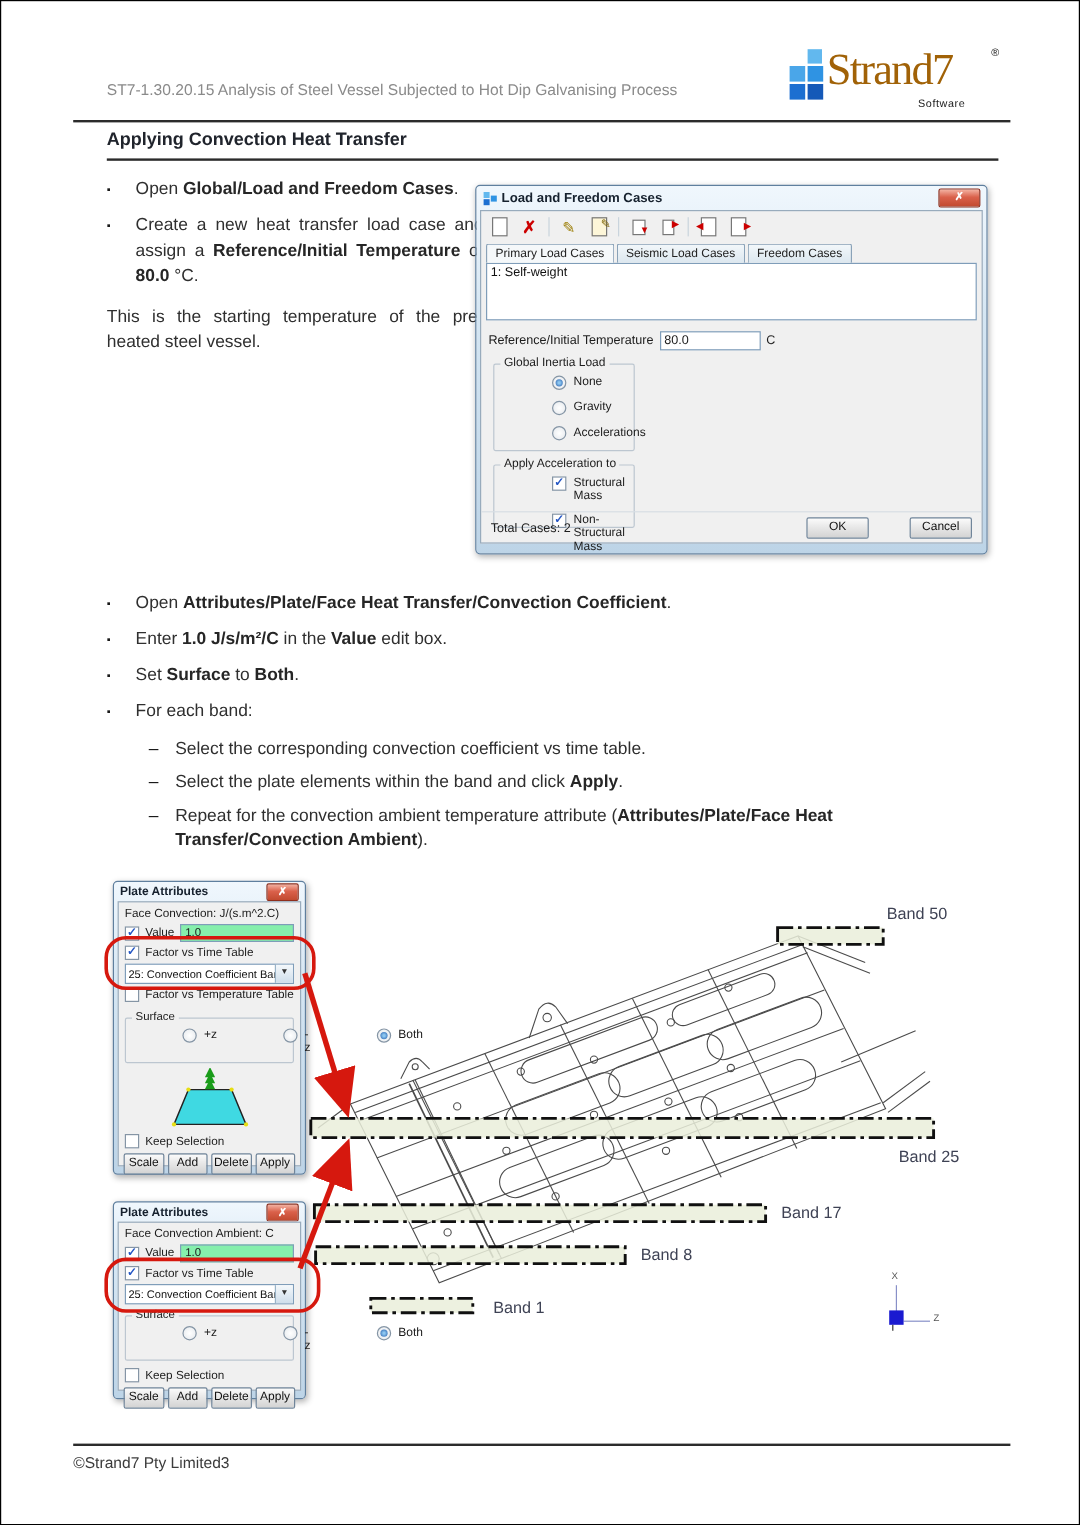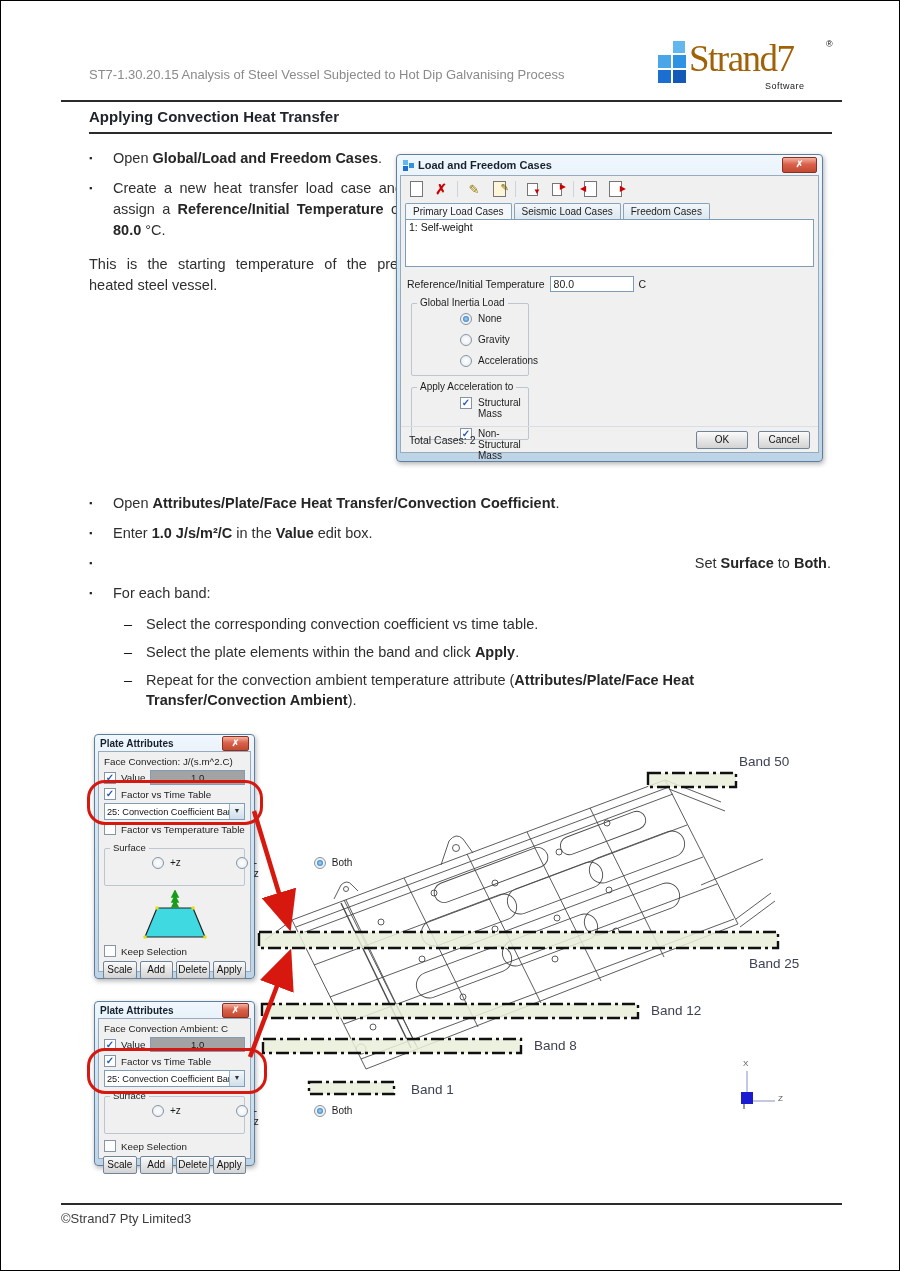--- a/index.html
+++ b/index.html
@@ -59,30 +59,30 @@
   .grp-label{position:absolute;top:-7px;left:5px;background:#f0f0f0;padding:0 3px;font-size:10px;color:#1c1c1c;}
   .opt{display:flex;align-items:flex-start;gap:6px;font-size:10px;color:#1c1c1c;margin:0 0 9px;padding-left:42px;}
   .rad{width:10px;height:10px;flex:0 0 10px;border-radius:50%;border:1px solid #8595a5;
        background:radial-gradient(#ffffff,#e4e8ec);position:relative;}
   .rad.on::after{content:"";position:absolute;inset:2px;border-radius:50%;
        background:radial-gradient(#8cc6f0 20%,#1f58a8);}
   .chk{width:10px;height:10px;flex:0 0 10px;border:1px solid #8595a5;background:#fff;color:#2456c4;
        font-size:10px;line-height:9px;text-align:center;}
   .chk.on::after{content:"✓";font-weight:bold;}
   .dfoot{position:absolute;left:0;right:0;bottom:0;height:25px;border-top:1px solid #d8dee4;
-         display:flex;align-items:center;padding:0 8px;font-size:10.5px;color:#1c1c1c;}
+         display:flex;align-items:center;padding:0 8px;font-size:10.5px;color:#1c1c1c;gap:24px;}
   .btn{height:16px;min-width:50px;border:1px solid #70859a;border-radius:2px;color:#111;
        background:linear-gradient(#fbfbfb,#e8e8e8 45%,#d3d3d3);font-size:10px;line-height:15px;text-align:center;}
   
   .pwin .tbar .ttl{font-size:10px;}
   .pwin .closebtn{width:25px;height:13px;}
   .pbody{background:#f0f0f0;border:1px solid #98abbc;padding:2px 3px;position:relative;}
   .plabel{font-size:9.8px;color:#1c1c1c;margin:2px 2px 3px;}
   .prow{display:flex;align-items:center;gap:5px;margin:3px 2px;font-size:9.8px;color:#1c1c1c;}
-  .pinput{flex:1;height:13px;background:#a3a3a3;border:1px solid #7f9db9;font-size:9.5px;padding:0 3px;line-height:13px;text-align:center;}
+  .pinput{flex:1;height:13px;background:#86efac;border:1px solid #7f9db9;font-size:9.5px;padding:0 3px;line-height:13px;}
   .combo{display:flex;align-items:center;height:15px;border:1px solid #7f9db9;background:#fff;margin:1px 2px 3px;}
   .combo .ctext{flex:1;font-size:9.2px;padding:0 2px;white-space:nowrap;overflow:hidden;color:#111;}
   .combo .cbtn{width:14px;align-self:stretch;border-left:1px solid #9ab4c8;font-size:7px;color:#333;
        text-align:center;line-height:14px;background:linear-gradient(#f4f8fb,#cfdeeb);}
   .pgrp{position:relative;border:1px solid #bcc6d0;border-radius:2px;margin:8px 2px 4px;padding:8px 5px 2px;}
   .pgrp .grp-label{font-size:9.5px;}
   .surfrow{display:flex;gap:13px;margin-bottom:4px;}
   .surfrow .opt{margin:0;}
   .pbtnrow{display:flex;gap:3px;margin:4px 1px 1px;}
   .pbtn{flex:1;min-width:0;height:16px;}
@@ -228,21 +228,21 @@
     <div class="bul">
       <span class="mk">▪</span>
       <span class="tx" style="text-align:left;"><span>Open </span><b>Attributes/Plate/Face Heat Transfer/Convection Coefficient</b><span>.</span></span>
     </div>
     <div class="bul">
       <span class="mk">▪</span>
       <span class="tx" style="text-align:left;"><span>Enter </span><b>1.0 J/s/m²/C</b><span> in the </span><b>Value</b><span> edit box.</span></span>
     </div>
     <div class="bul">
       <span class="mk">▪</span>
-      <span class="tx" style="text-align:right;"><span>Set </span><b>Surface</b><span> to </span><b>Both</b><span>.</span></span>
+      <span class="tx" style="text-align:left;"><span>Set </span><b>Surface</b><span> to </span><b>Both</b><span>.</span></span>
     </div>
     <div class="bul">
       <span class="mk">▪</span>
       <span class="tx" style="text-align:left;"><span>For each band:</span></span>
     </div>
     <div class="sublist">
       <div class="bul">
         <span class="mk2">–</span>
         <span class="tx" style="text-align:left;"><span>Select the corresponding convection coefficient vs time table.</span></span>
       </div>
@@ -325,21 +325,21 @@
     <g>
       <path d="M746,1092 L746,1070" stroke="#8890c8" stroke-width="1"></path>
       <path d="M752,1100 L774,1100" stroke="#8890c8" stroke-width="1"></path>
       <rect x="740" y="1091" width="12" height="12" fill="#1a1ad0"></rect>
       <path d="M743,1103 L743,1108" stroke="#333" stroke-width="1"></path>
     </g>
   </svg>
 
   <div class="figlabel" style="left:738px;top:753px;">Band 50</div>
   <div class="figlabel" style="left:748px;top:955px;">Band 25</div>
-  <div class="figlabel" style="left:650px;top:1002px;">Band 12</div>
+  <div class="figlabel" style="left:650px;top:1002px;">Band 17</div>
   <div class="figlabel" style="left:533px;top:1037px;">Band 8</div>
   <div class="figlabel" style="left:410px;top:1081px;">Band 1</div>
   <div class="axis-label" style="left:742px;top:1058px;">X</div>
   <div class="axis-label" style="left:777px;top:1093px;">Z</div>
 
   <div class="win pwin dlg" style="left:93px;top:733px;width:153px;height:240px;">
     <div class="tbar" style="height:16px;">
       <span class="ttl">Plate Attributes</span>
       <span class="closebtn">✗</span>
     </div>

